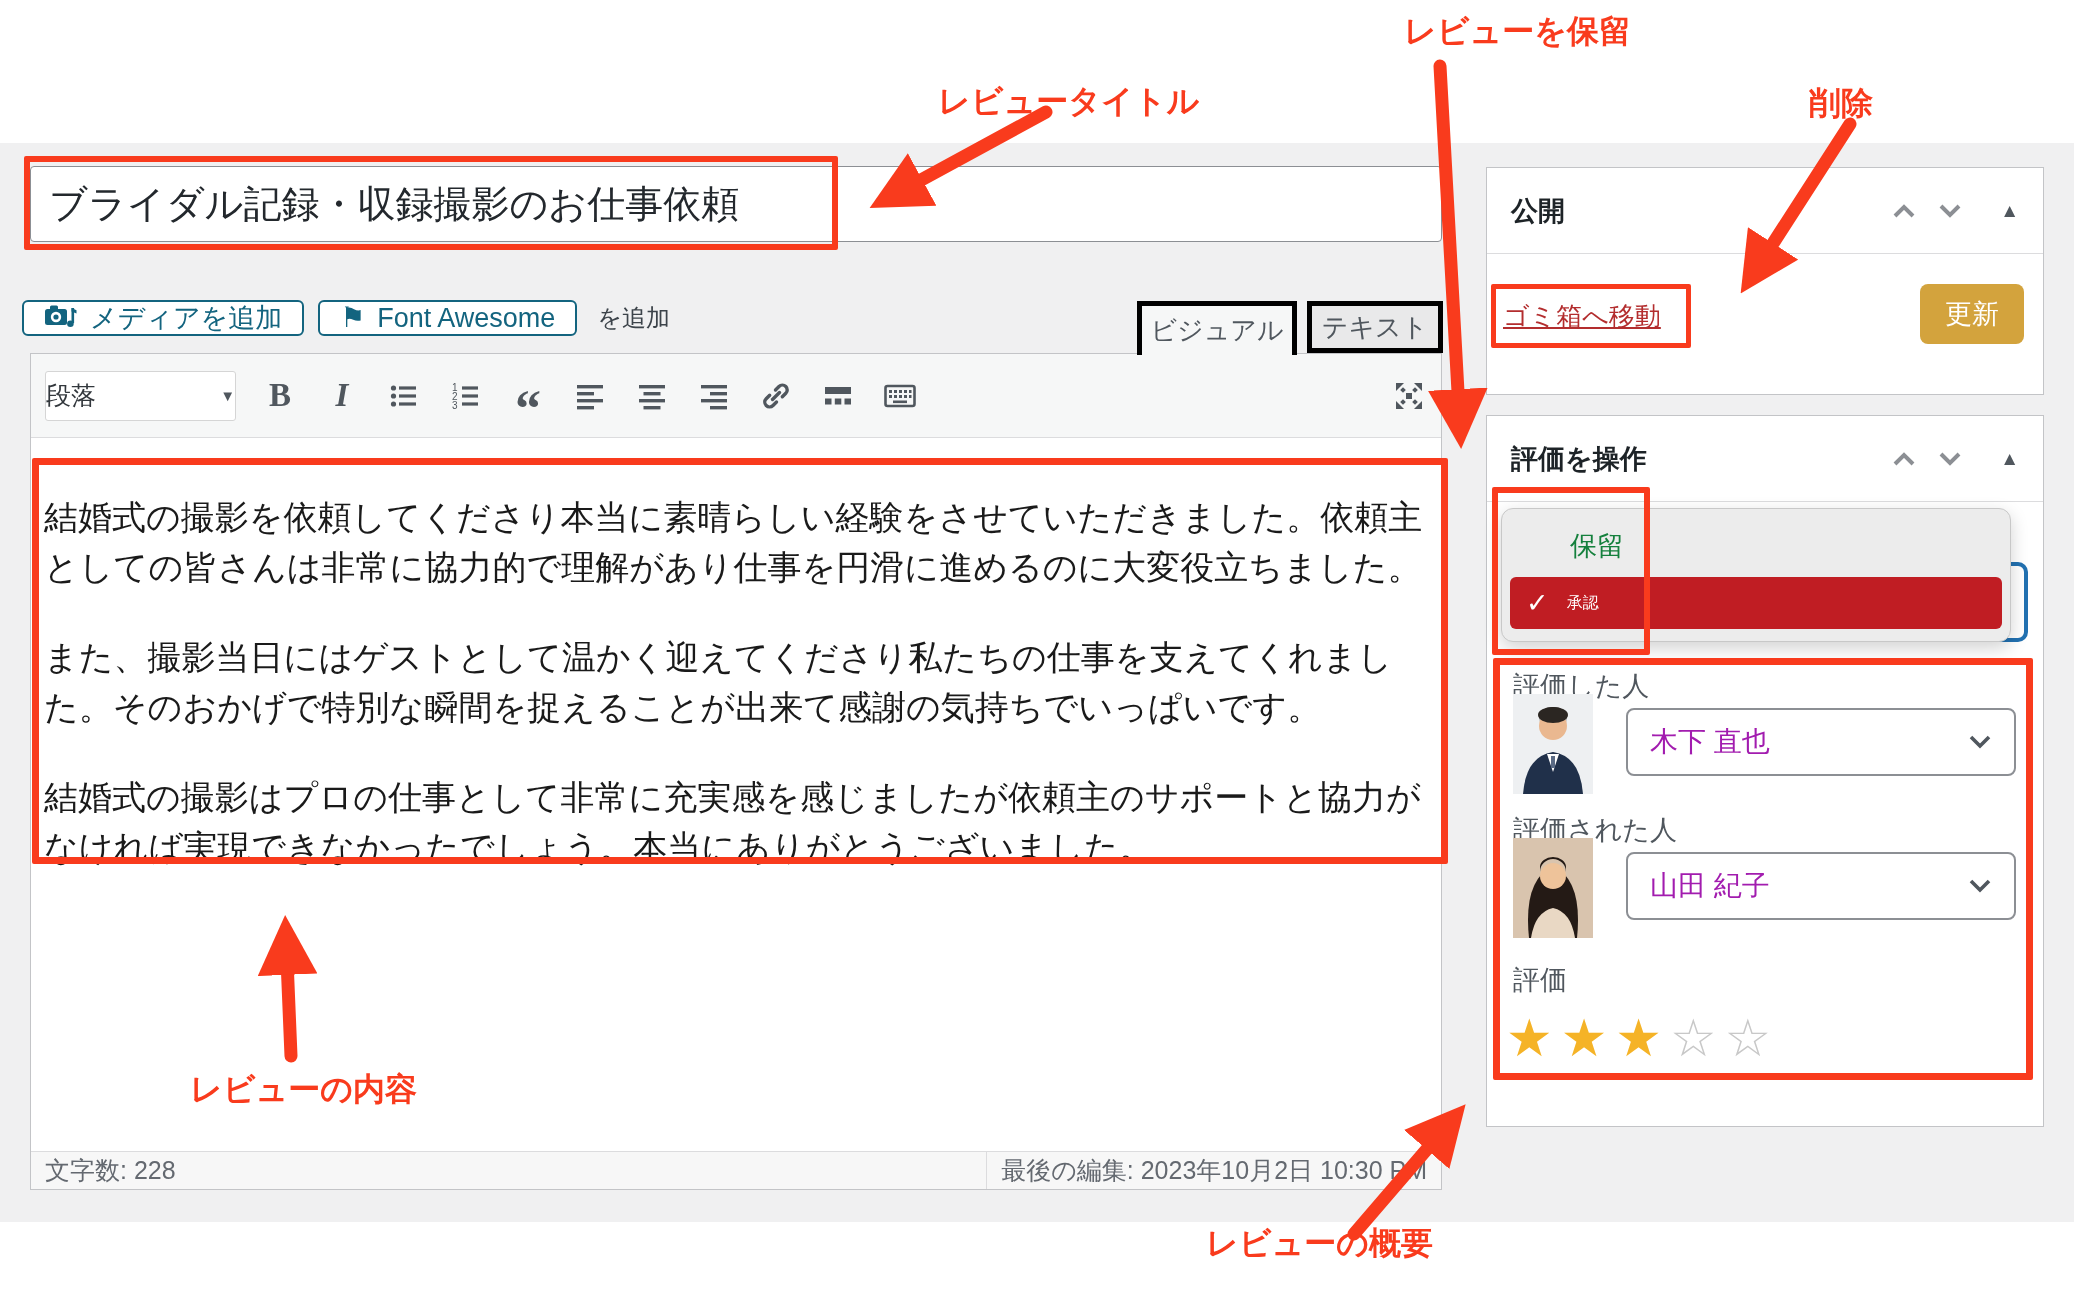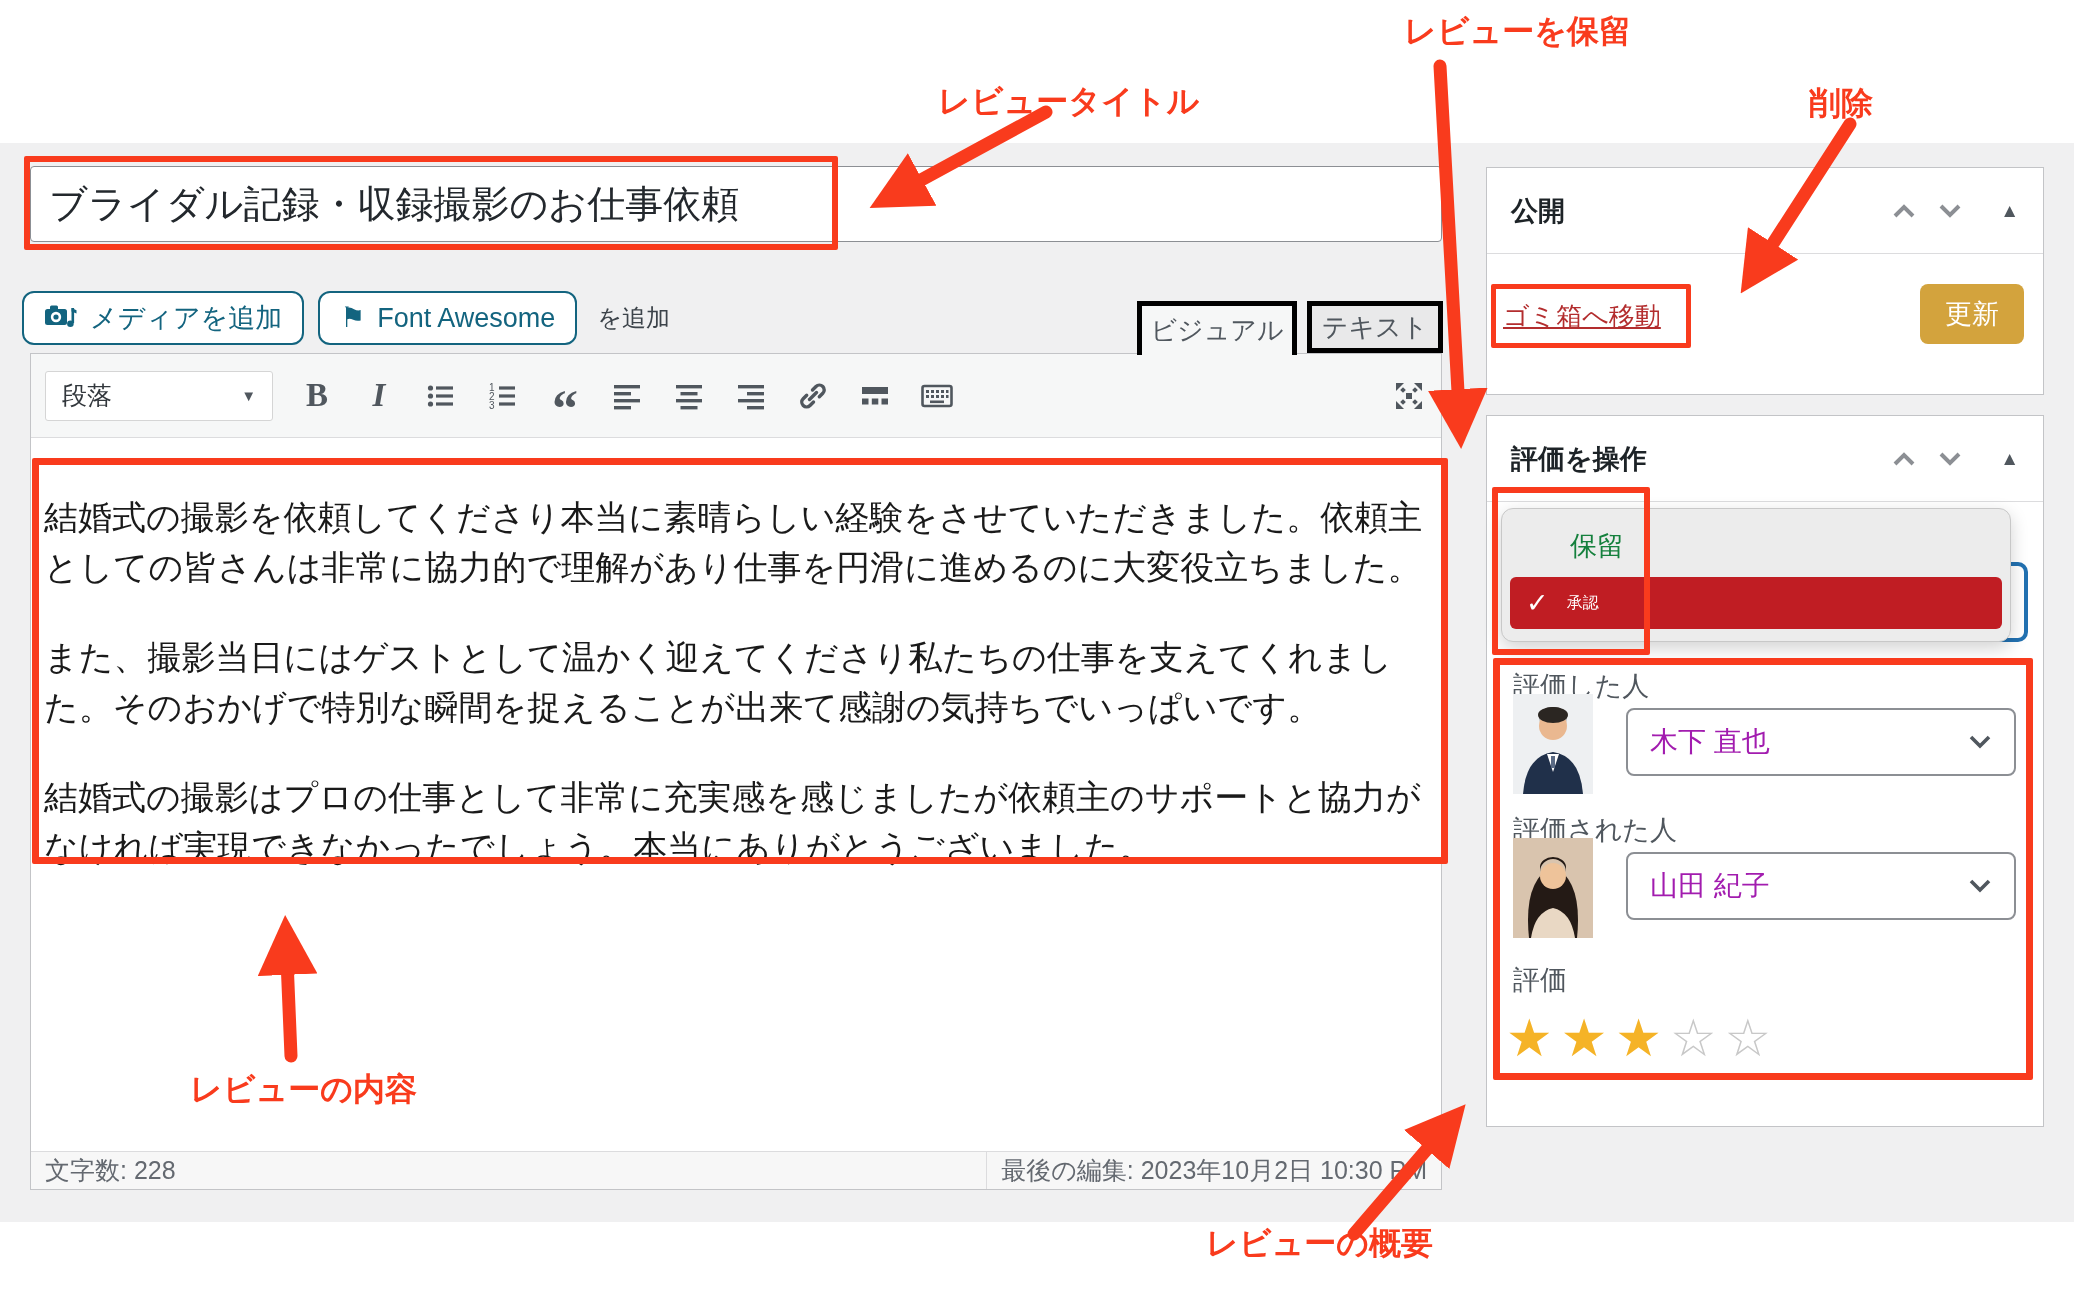--- a/index.html
+++ b/index.html
@@ -17,40 +17,40 @@
   .page{position:relative;width:2074px;height:1312px;overflow:hidden;}
   .gray-bg{position:absolute;left:0;top:143px;width:2074px;height:1079px;background:#f0f0f1;}
 
   
   .title-input{position:absolute;left:30px;top:166px;width:1412px;height:76px;
     background:#fff;border:1px solid #8c8f94;border-radius:4px;font-size:38px;
     line-height:74px;padding:0 18px;color:#23282d;white-space:nowrap;overflow:hidden;}
 
   
   .media-row{position:absolute;left:22px;top:291px;height:54px;display:flex;align-items:center;}
-  .wp-btn{display:inline-flex;align-items:center;gap:12px;height:54px;padding:0 20px;
-    background:#fff;border:2px solid var(--teal);border-radius:12px;color:var(--teal);
+  .wp-btn{display:inline-flex;align-items:center;gap:12px;height:36px;padding:0 20px;
+    background:#fff;border:2px solid var(--teal);border-radius:6px;color:var(--teal);
     font-size:27px;cursor:pointer;}
   .wp-btn + .wp-btn{margin-left:14px;}
   .suffix-text{font-size:24px;color:#3c434a;margin-left:20px;}
   .flag-glyph{font-size:28px;line-height:1;color:var(--teal);}
 
   
   .tab{position:absolute;height:52px;display:flex;align-items:center;justify-content:center;
     font-size:26px;color:#50575e;border:5px solid #000000;cursor:pointer;}
   .tab-visual{left:1137px;top:301px;width:160px;background:#f6f7f7;border-bottom:none;height:54px;z-index:6;}
   .tab-text{left:1307px;top:301px;width:136px;background:#e9e9ea;}
 
   
   .editor-frame{position:absolute;left:30px;top:353px;width:1412px;height:837px;
     border:1px solid #c3c4c7;background:#fff;}
   .toolbar{height:84px;background:#f6f7f7;border-bottom:1px solid #dcdcde;
     display:flex;align-items:center;padding:0 14px;gap:26px;}
-  .para-select{width:228px;height:50px;background:#fff;border:1px solid #d5d5d5;border-radius:3px;
-    display:flex;align-items:center;justify-content:space-between;padding:0 16px;
+  .para-select{width:191px;height:50px;background:#fff;border:1px solid #d5d5d5;border-radius:3px;
+    display:flex;align-items:center;justify-content:space-between;padding:0 0;
     font-size:25px;color:#32373c;cursor:pointer;}
   .para-caret{font-size:15px;color:#50575e;}
   .tb-btn{display:flex;align-items:center;justify-content:center;width:36px;height:40px;
     background:transparent;border:none;cursor:pointer;color:#50575e;}
   .tb-bold{font-family:"Liberation Serif",serif;font-weight:800;font-size:33px;}
   .tb-italic{font-family:"Liberation Serif",serif;font-style:italic;font-weight:700;font-size:33px;}
   .tb-quote{font-family:"Liberation Serif",serif;font-weight:800;font-size:52px;line-height:20px;padding-top:26px;}
   .tb-right{margin-left:auto;}
   .editor-content{height:713px;background:#fff;position:relative;
     font-family:"Liberation Serif","DejaVu Serif",serif;font-size:34px;line-height:50px;color:#1a1a1a;}

